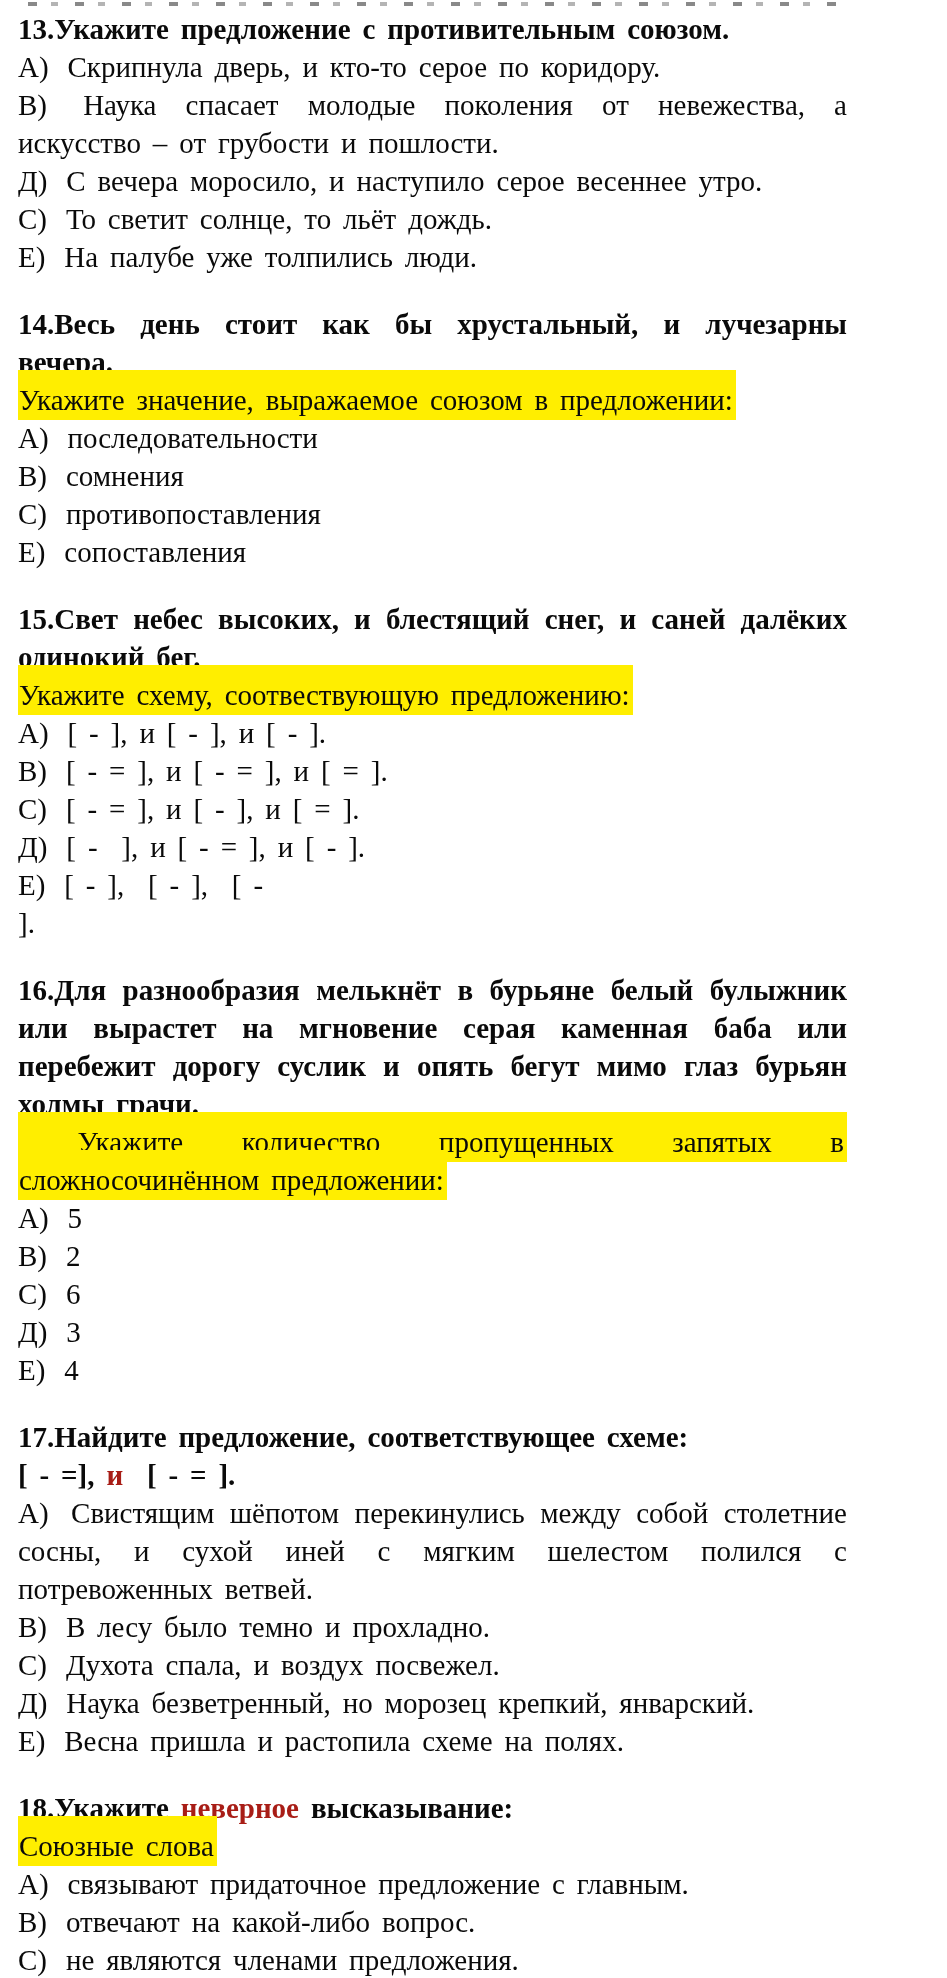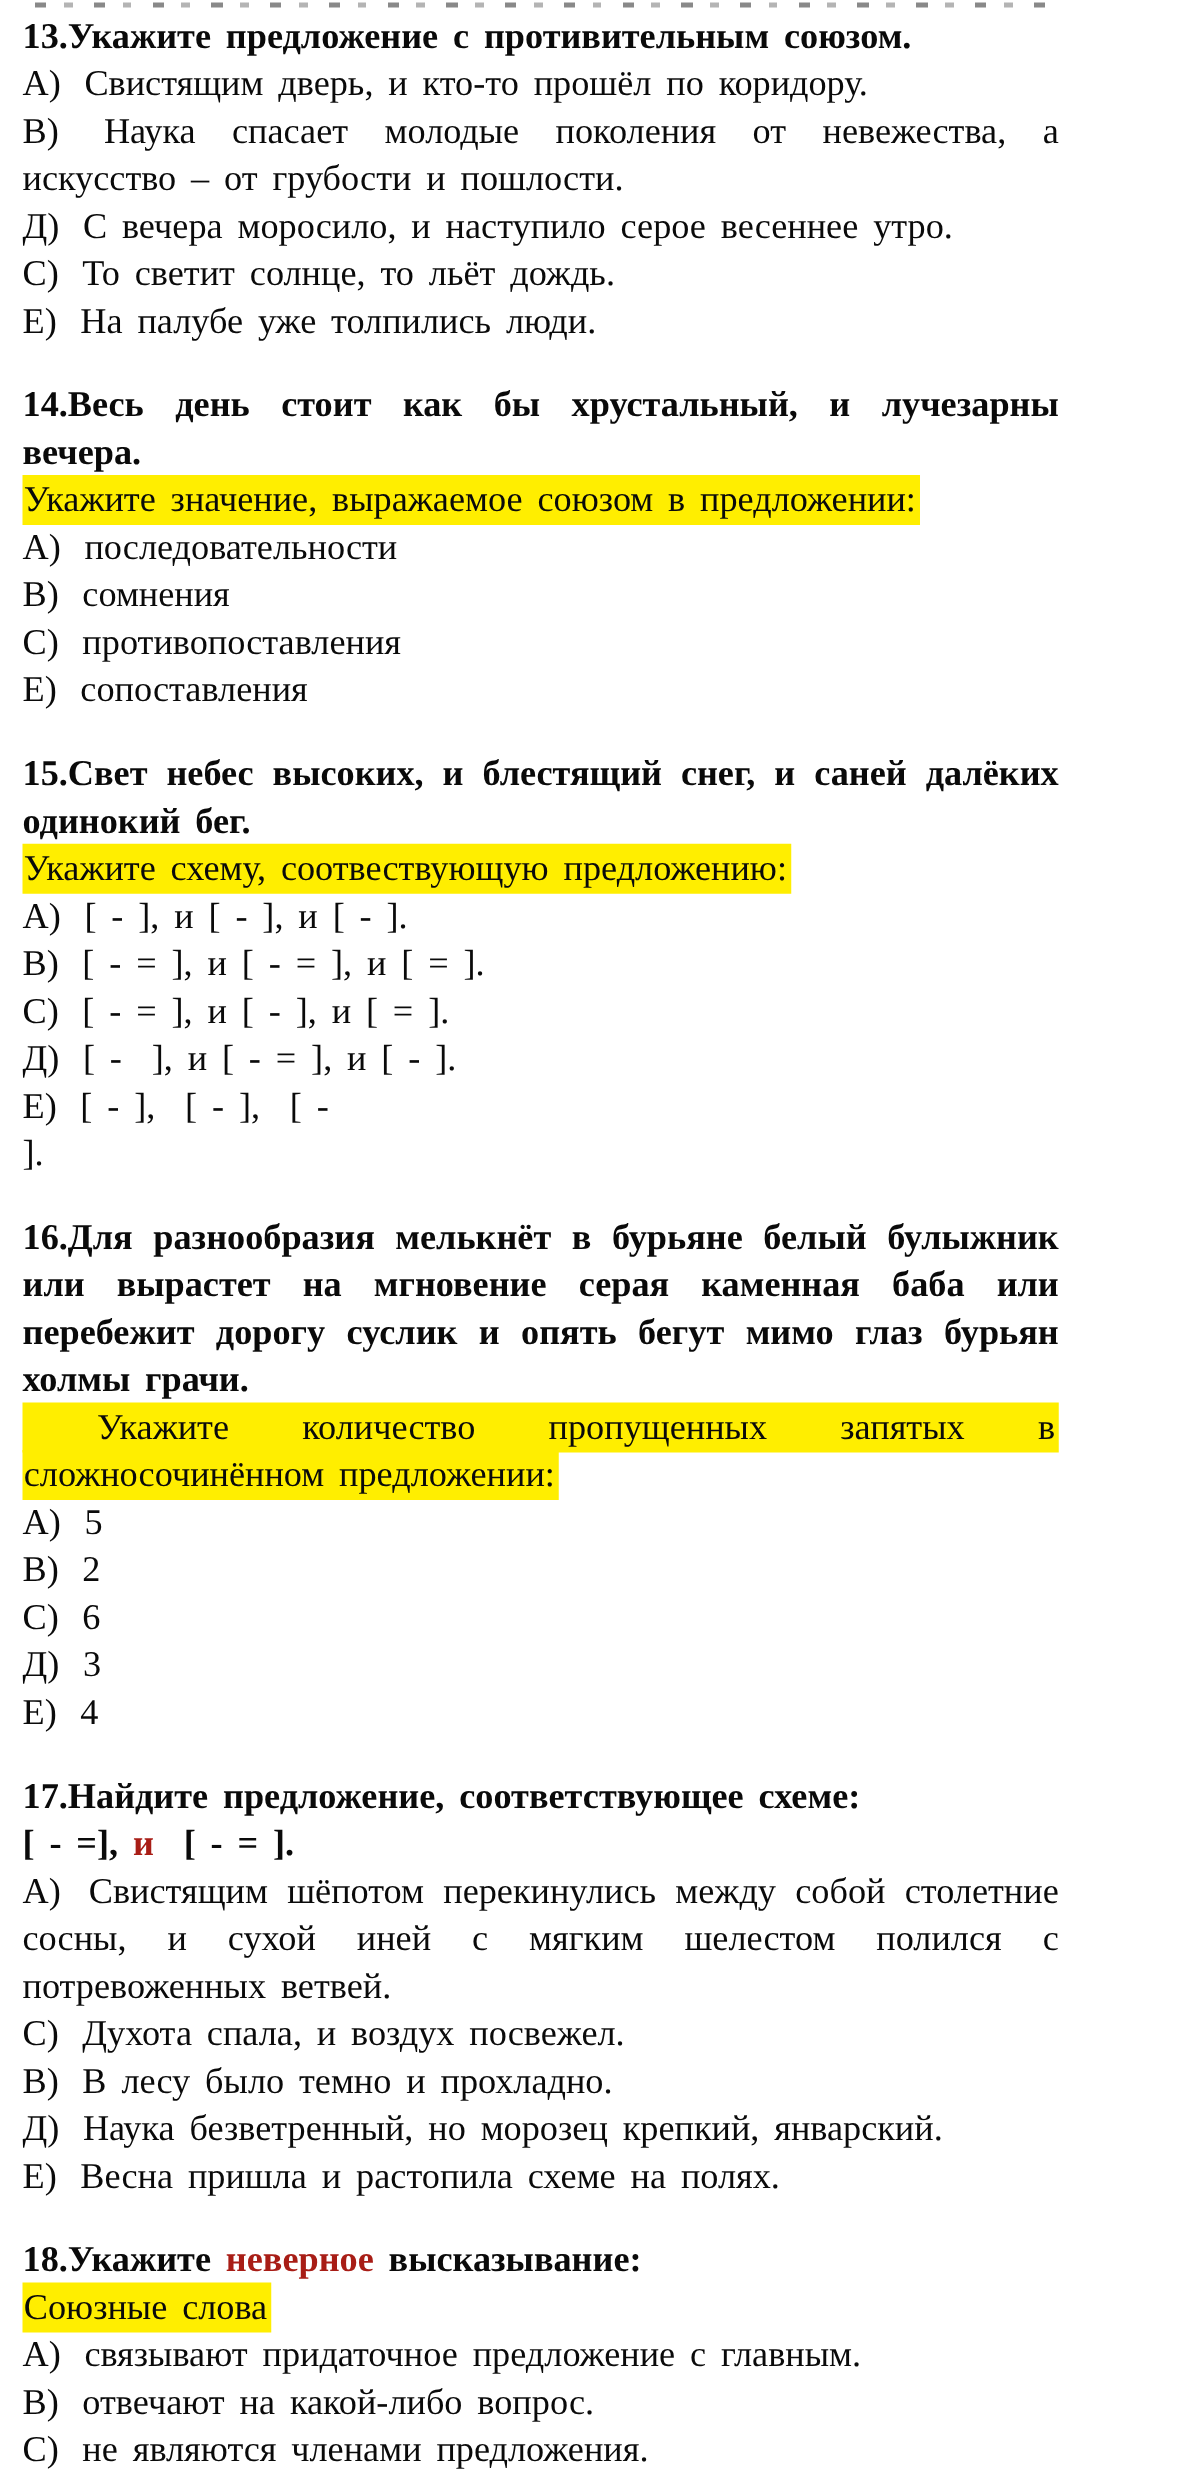--- a/index.html
+++ b/index.html
@@ -36,38 +36,38 @@
   }
   .question { margin-bottom: 29px; }
   .question:last-child { margin-bottom: 0; }
   .q-title { font-weight: 700; }
   .q-title .red { color: var(--red); }
   .q-schema { font-weight: 700; white-space: pre-wrap; }
   .q-schema .red { color: var(--red); }
   .q-prompt mark {
     background: var(--hl);
     color: inherit;
-    padding: 4px 3px 4px 1px;
+    padding: 14px 3px 4px 1px;
     -webkit-box-decoration-break: clone;
     box-decoration-break: clone;
     margin-top: 47px;
   }
   .q-option { }
   .option-label { margin-right: 7px; }
   .option-text.pre { white-space: pre-wrap; }
 </style>
 </head>
 <body>
 
 <div class="page">
   <div class="cut-line"></div>
   <div id="questions">
       <section class="question">
         <p class="q-title"><span class="plain">13.Укажите предложение с противительным союзом.</span></p>
-        <p class="q-option"><span class="option-label">А)</span> <span class="option-text">Свистящим дверь, и кто-то прошёл по коридору.</span></p>
+        <p class="q-option"><span class="option-label">А)</span> <span class="option-text">Скрипнула дверь, и кто-то серое по коридору.</span></p>
         <p class="q-option"><span class="option-label">В)</span> <span class="option-text">Наука спасает молодые поколения от невежества, а искусство – от грубости и пошлости.</span></p>
         <p class="q-option"><span class="option-label">Д)</span> <span class="option-text">С вечера моросило, и наступило серое весеннее утро.</span></p>
         <p class="q-option"><span class="option-label">С)</span> <span class="option-text">То светит солнце, то льёт дождь.</span></p>
         <p class="q-option"><span class="option-label">Е)</span> <span class="option-text">На палубе уже толпились люди.</span></p>
       </section>
       <section class="question">
         <p class="q-title"><span class="plain">14.Весь день стоит как бы хрустальный, и лучезарны вечера.</span></p>
         <p class="q-prompt"><mark class="hl">Укажите значение, выражаемое союзом в предложении:</mark></p>
         <p class="q-option"><span class="option-label">А)</span> <span class="option-text">последовательности</span></p>
         <p class="q-option"><span class="option-label">В)</span> <span class="option-text">сомнения</span></p>
@@ -90,22 +90,22 @@
         <p class="q-option"><span class="option-label">А)</span> <span class="option-text">5</span></p>
         <p class="q-option"><span class="option-label">В)</span> <span class="option-text">2</span></p>
         <p class="q-option"><span class="option-label">С)</span> <span class="option-text">6</span></p>
         <p class="q-option"><span class="option-label">Д)</span> <span class="option-text">3</span></p>
         <p class="q-option"><span class="option-label">Е)</span> <span class="option-text">4</span></p>
       </section>
       <section class="question">
         <p class="q-title"><span class="plain">17.Найдите предложение, соответствующее схеме:</span></p>
         <p class="q-schema"><span class="plain">[ - =], </span><span class="red">и</span><span class="plain">  [ - = ].</span></p>
         <p class="q-option"><span class="option-label">А)</span> <span class="option-text">Свистящим шёпотом перекинулись между собой столетние сосны, и сухой иней с мягким шелестом полился с потревоженных ветвей.</span></p>
+        <p class="q-option"><span class="option-label">В)</span> <span class="option-text">В лесу было темно и прохладно.</span></p>
         <p class="q-option"><span class="option-label">С)</span> <span class="option-text">Духота спала, и воздух посвежел.</span></p>
-        <p class="q-option"><span class="option-label">В)</span> <span class="option-text">В лесу было темно и прохладно.</span></p>
         <p class="q-option"><span class="option-label">Д)</span> <span class="option-text">Наука безветренный, но морозец крепкий, январский.</span></p>
         <p class="q-option"><span class="option-label">Е)</span> <span class="option-text">Весна пришла и растопила схеме на полях.</span></p>
       </section>
       <section class="question">
         <p class="q-title"><span class="plain">18.Укажите </span><span class="red">неверное</span><span class="plain"> высказывание:</span></p>
         <p class="q-prompt"><mark class="hl">Союзные слова</mark></p>
         <p class="q-option"><span class="option-label">А)</span> <span class="option-text">связывают придаточное предложение с главным.</span></p>
         <p class="q-option"><span class="option-label">В)</span> <span class="option-text">отвечают на какой-либо вопрос.</span></p>
         <p class="q-option"><span class="option-label">С)</span> <span class="option-text">не являются членами предложения.</span></p>
         <p class="q-option"><span class="option-label">Д)</span> <span class="option-text">это относительные местоимения</span></p>

